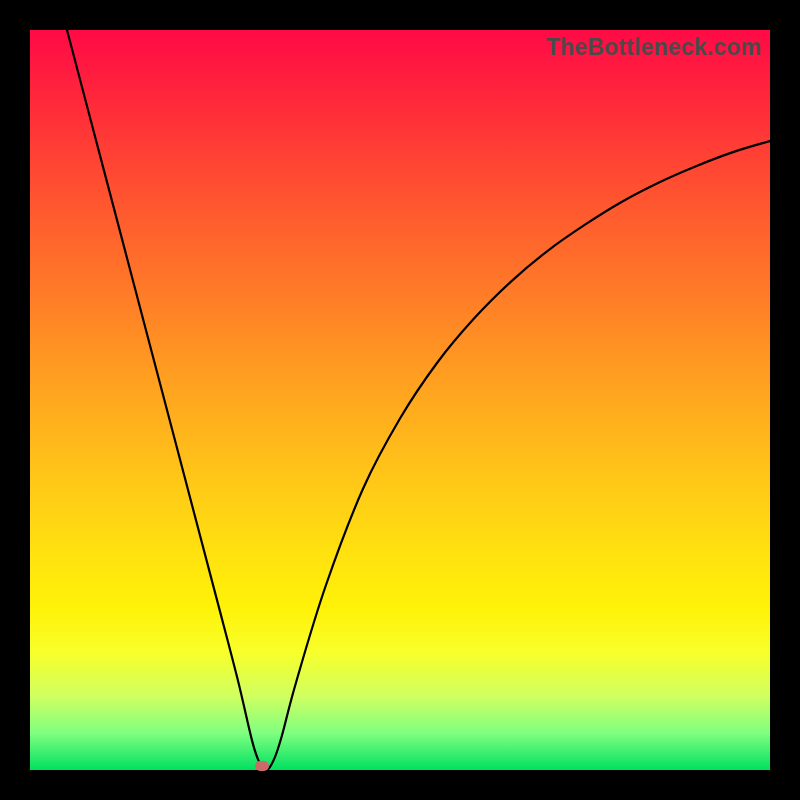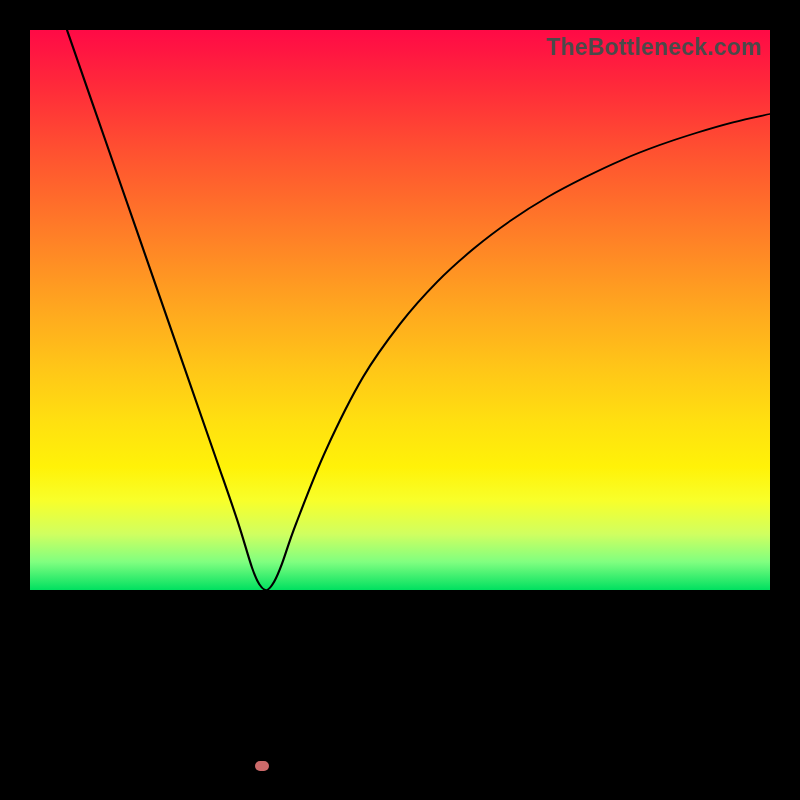--- a/index.html
+++ b/index.html
@@ -8,21 +8,21 @@
     width: 800px;
     height: 800px;
     background: #000;
     position: relative;
   }
   .plot-area {
     position: absolute;
     left: 30px;
     top: 30px;
     width: 740px;
-    height: 560px;
+    height: 740px;
     background: linear-gradient(to bottom,
       #ff0a46 0%,
       #ff2a3a 10%,
       #ff5230 22%,
       #ff7a28 35%,
       #ffa220 48%,
       #ffc518 60%,
       #ffe010 70%,
       #fff208 78%,
       #f8ff2a 84%,

